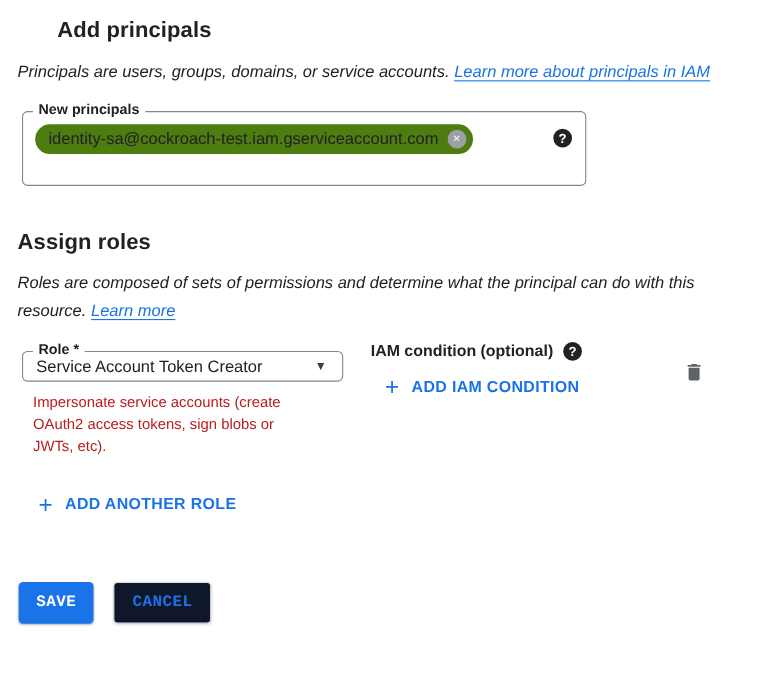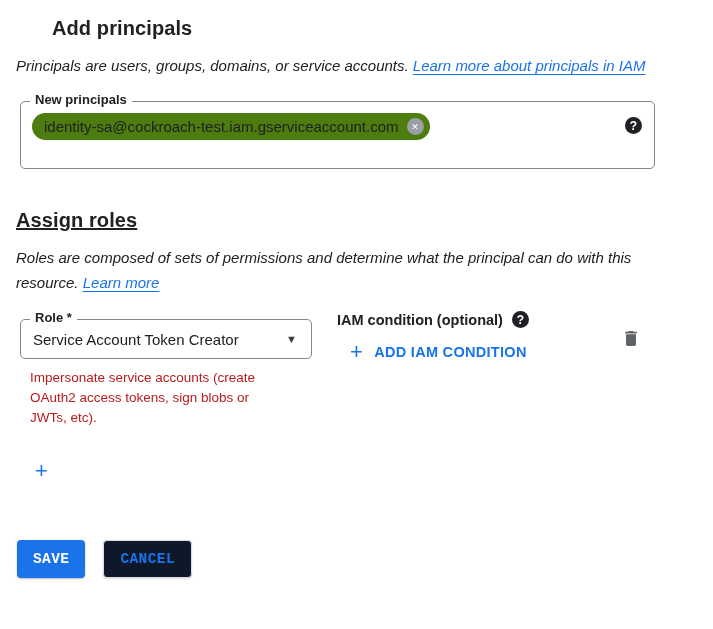--- a/index.html
+++ b/index.html
@@ -12,21 +12,21 @@
   .page { width: 713px; height: 629px; position: relative; overflow: hidden; }
 
   h1, h2 {
     font-size: 20px;
     font-weight: 700;
     margin: 0;
     color: #202124;
     letter-spacing: 0.1px;
   }
   .page-title { padding: 17px 16px 0 16px; margin-left: 36px; }
-  .section-title { margin: 40px 0 0 16px; text-decoration: underline; }
+  .section-title { margin: 40px 0 0 16px; }
 
   .intro {
     font-size: 15px;
     line-height: 25px;
     margin: 13px 16px 0 16px;
     max-width: 644px;
     color: #202124;
     font-style: italic;
   }
   .link {
@@ -49,21 +49,21 @@
     background: #fff;
     padding: 0 5px;
     font-size: 13px;
     font-weight: 700;
     color: #202124;
     white-space: nowrap;
   }
 
   .principals-field {
     margin: 23px 0 0 20px;
-    width: 635px;
+    width: 513px;
     height: 68px;
   }
   .chip {
     position: absolute;
     left: 11px;
     top: 11px;
     display: inline-flex;
     align-items: center;
     background: #4d7c0f;
     border-radius: 14px;
@@ -103,21 +103,21 @@
   .field-help { position: absolute; right: 12px; top: 15px; }
 
   .role-row {
     display: flex;
     align-items: flex-start;
     margin: 24px 0 0 20px;
   }
   .role-col { width: 292px; flex: none; }
   .role-select {
     width: 292px;
-    height: 40px;
+    height: 28px;
     display: flex;
     align-items: center;
     padding: 0 14px 0 12px;
     cursor: pointer;
   }
   .role-value { font-size: 15px; flex: 1; }
   .dropdown-arrow { font-size: 11px; color: #3c4043; margin-left: 8px; }
 
   .helper {
     margin: 9px 0 0 10px;
@@ -237,20 +237,21 @@
         <svg width="20" height="21" viewBox="0 0 24 24">
           <path fill="#5f6368" d="M6 19c0 1.1.9 2 2 2h8c1.1 0 2-.9 2-2V7H6v12zM19 4h-3.5l-1-1h-5l-1 1H5v2h14V4z"></path>
         </svg>
       </button>
     </div>
 
   </div>
 
   <button class="text-btn add-role-btn">
     <span class="plus">+</span>
+    <span>ADD ANOTHER ROLE</span>
   </button>
 
   <div class="actions">
     <button class="btn btn-primary">SAVE</button>
     <button class="btn btn-secondary">CANCEL</button>
   </div>
 
 </div>
 
 </body></html>

